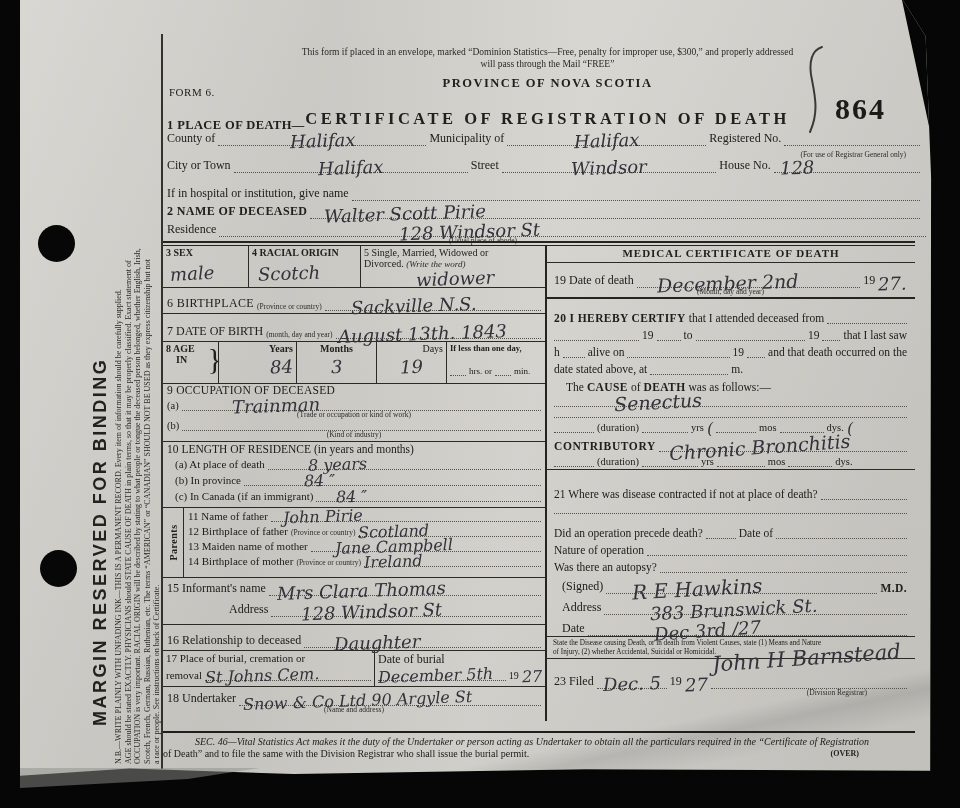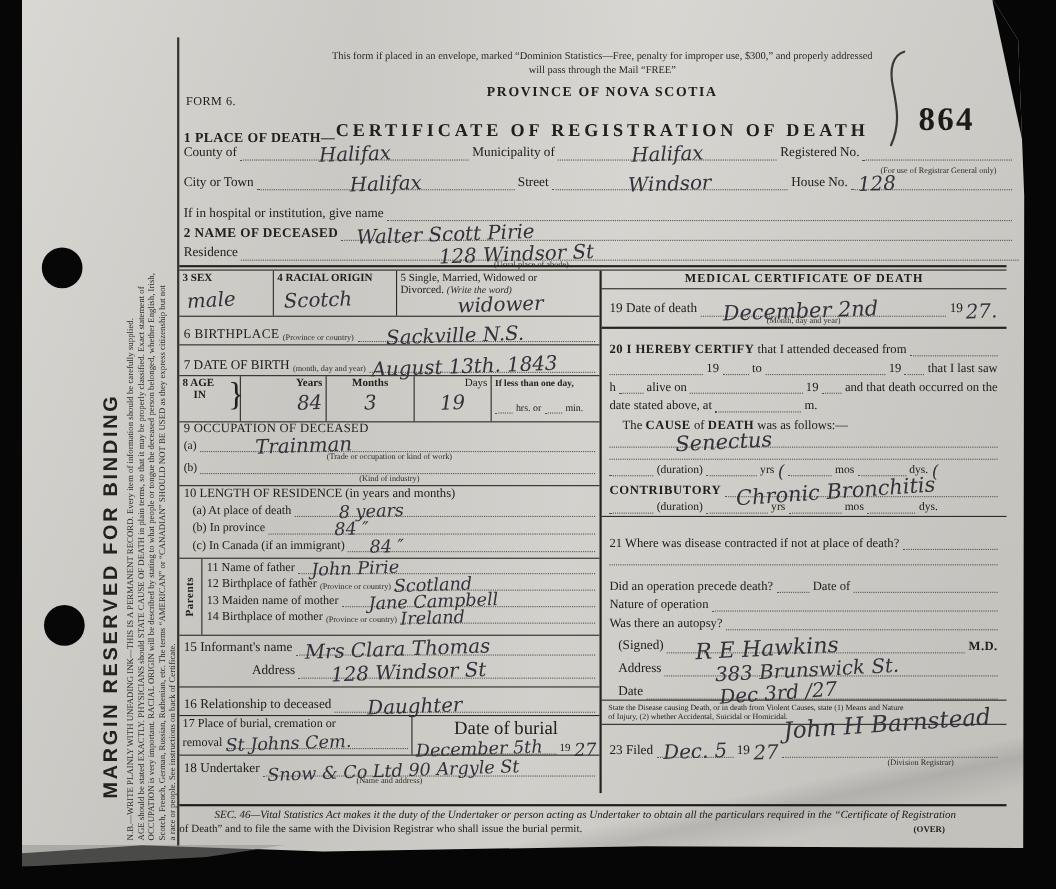--- a/index.html
+++ b/index.html
@@ -304,21 +304,21 @@
           <div class="cell" style="width:212px;border-right:1px solid #2b2a25;">
             <div class="lb" style="font-size:11px;line-height:12px;">17 Place of burial, cremation or</div>
             <div class="mline" style="margin-top:5px;">
               <span class="lb" style="font-size:11px;">removal</span>
               <span class="d">
                 <span class="hw">St Johns Cem.</span>
                 </span>
             </div>
           </div>
           <div class="cell" style="flex:1;">
-            <div class="lb" style="text-align:center;font-size:17px;">Date of burial</div>
+            <div class="lb" style="font-size:12px;">Date of burial</div>
             <div class="mline" style="margin-top:2px;">
               <span class="d">
                 <span class="hw">December 5th</span>
                 </span>
               <span class="lb" style="font-size:10px;">19</span>
               <span class="hw">27</span>
             </div>
           </div>
         </div>
 

